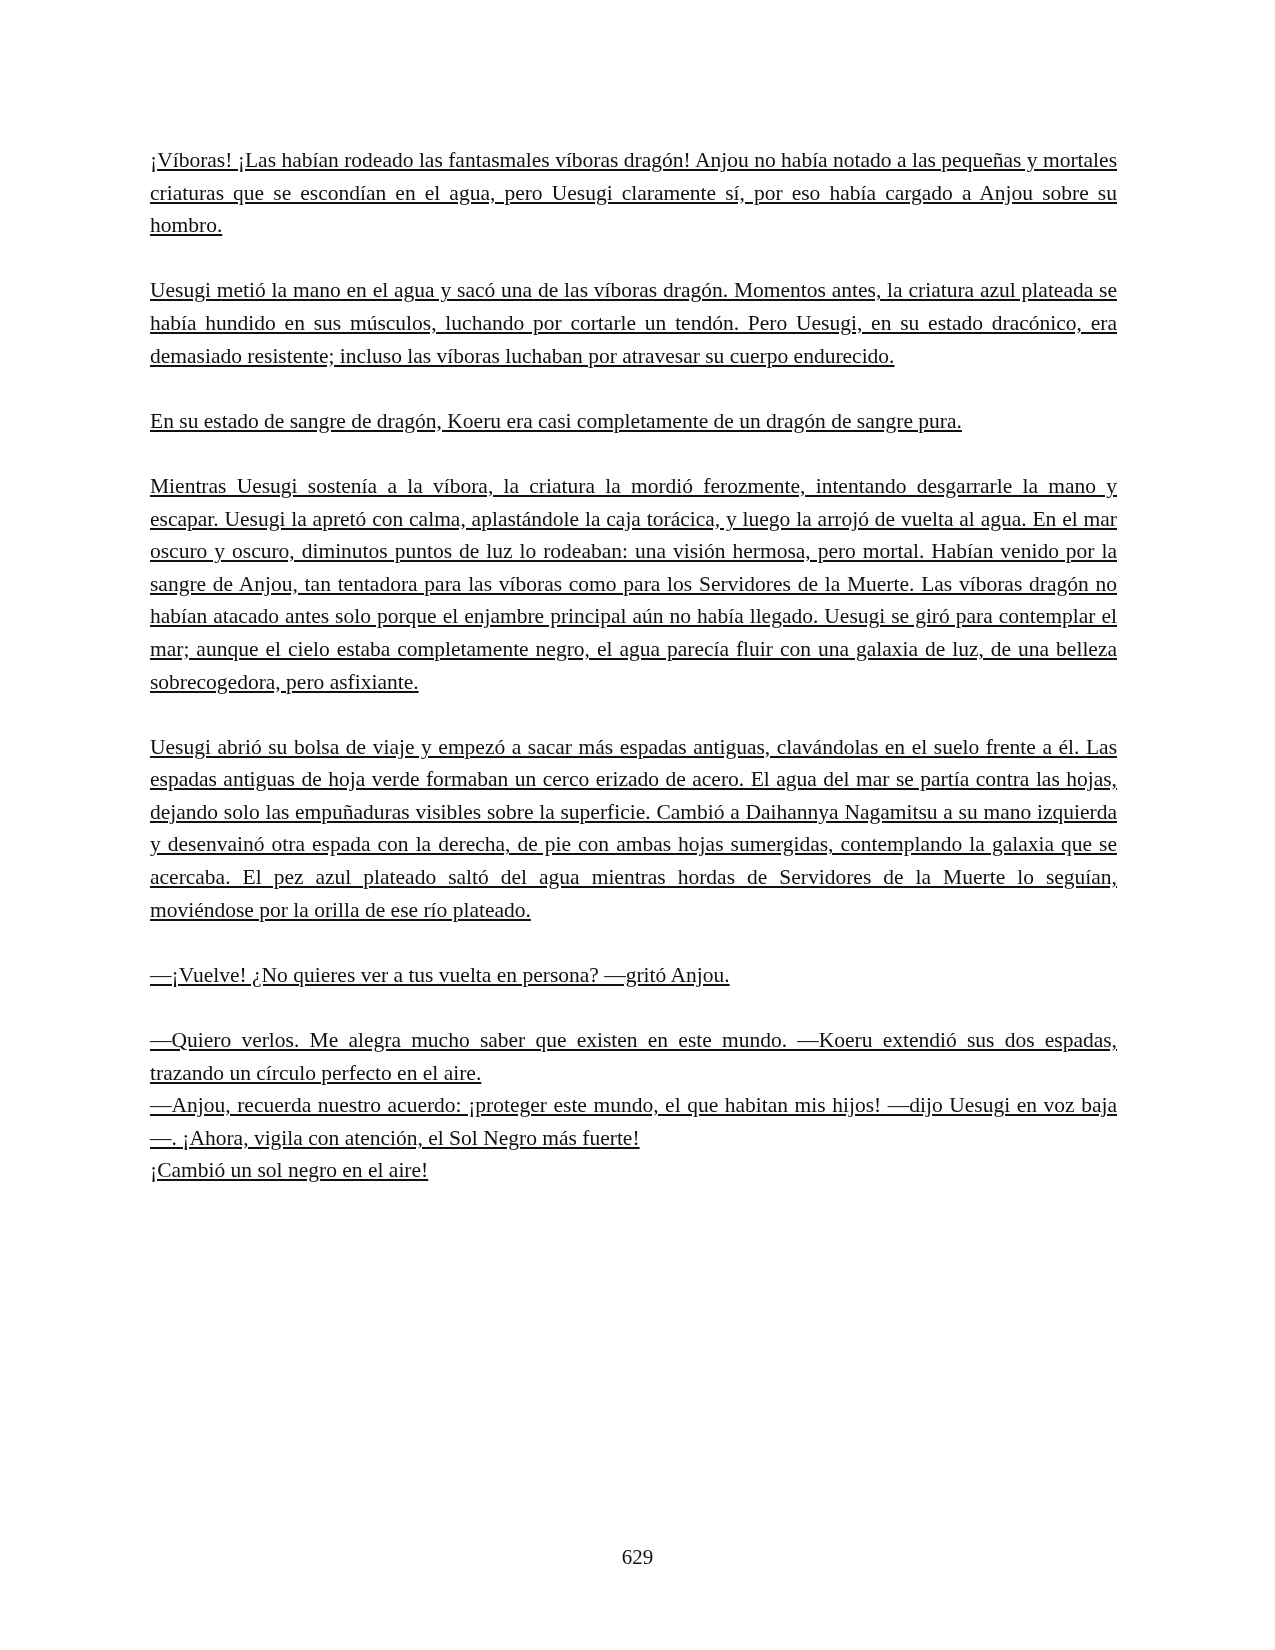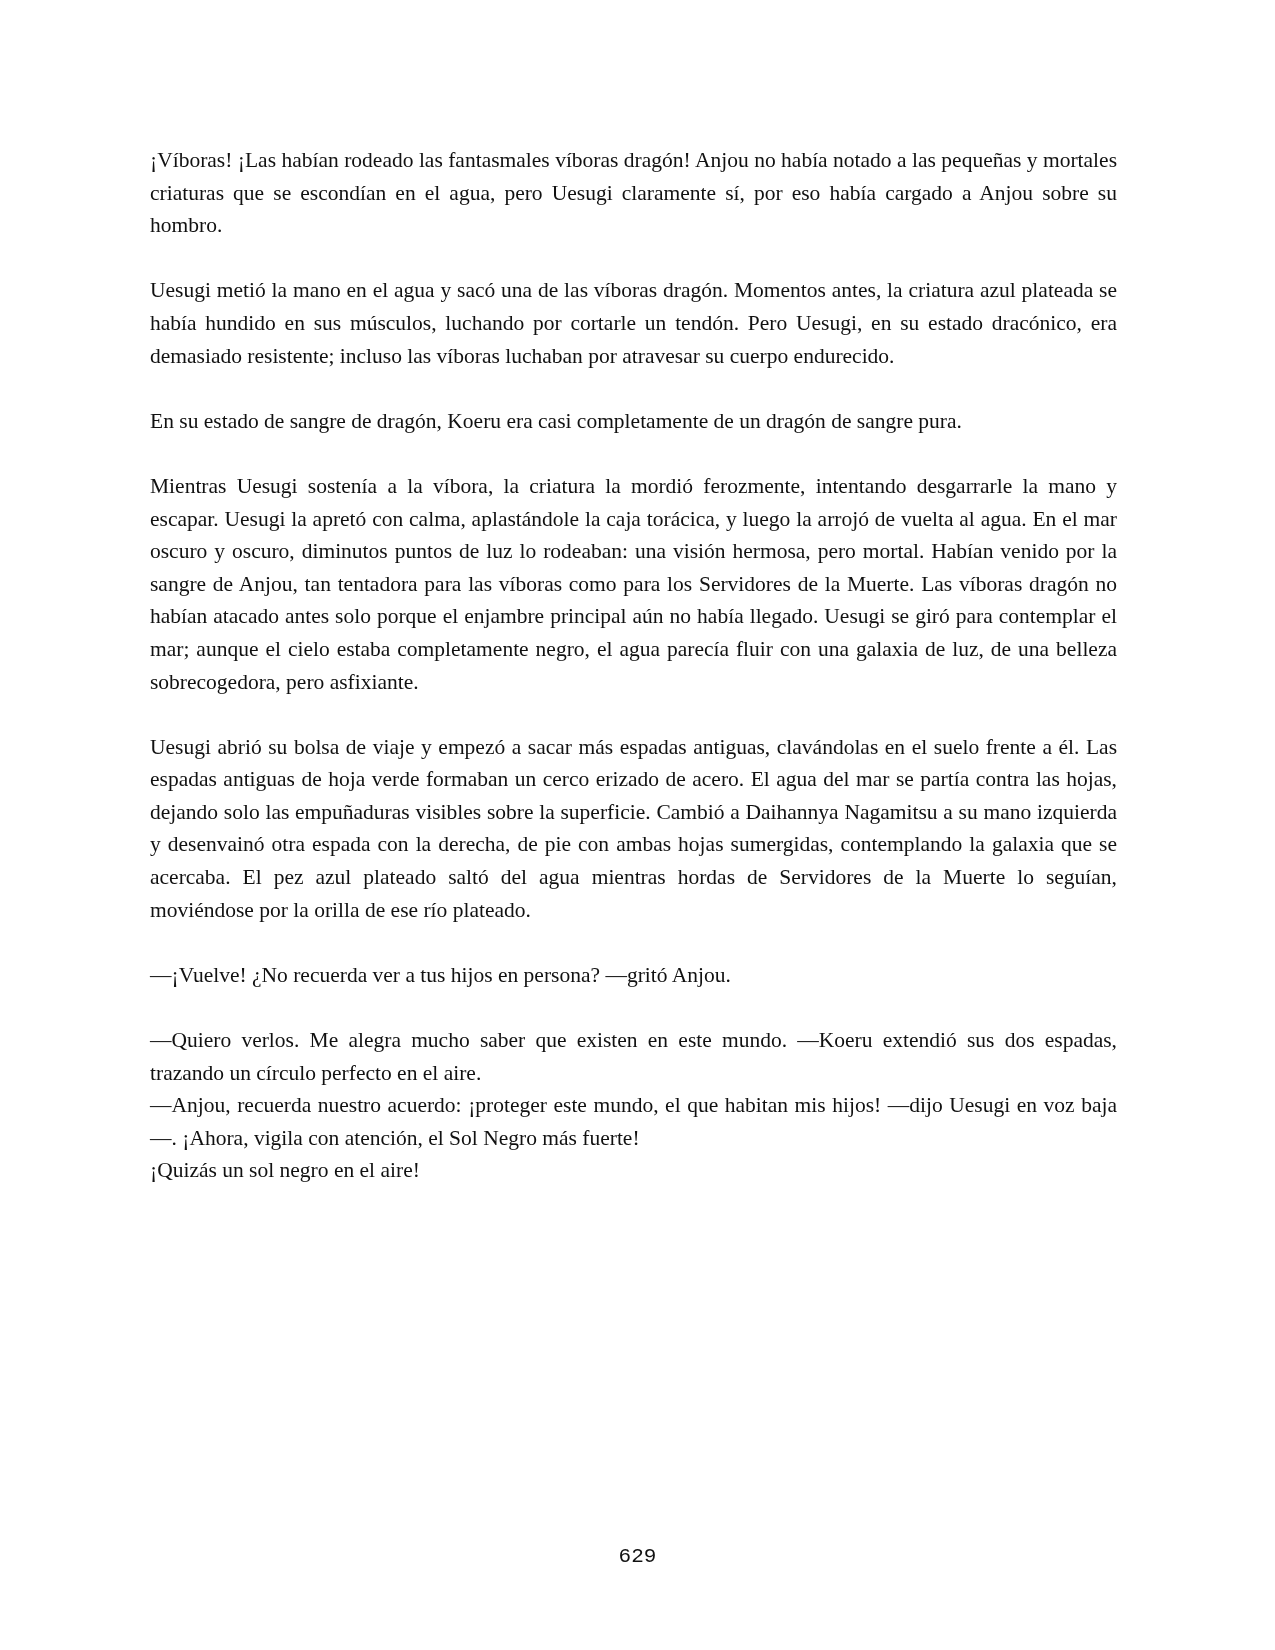--- a/index.html
+++ b/index.html
@@ -2,35 +2,35 @@
 <html><head>
 <meta charset="utf-8">
 <style>
   html, body { margin: 0; padding: 0; background: #ffffff; }
   body { width: 1275px; height: 1650px; position: relative; overflow: hidden; }
   .page {
     position: absolute; left: 150px; top: 144px; width: 967px;
     font-family: "Liberation Serif", "DejaVu Serif", serif;
     font-size: 21.5px; line-height: 32.6px; color: #111111;
   }
-  .para { margin: 0 0 32.6px 0; text-align: justify; text-align-last: left; }
+  .para { margin: 0 0 32.6px 0; text-align: justify; text-align-last: left; text-decoration: underline; }
   .para.tight { margin-bottom: 0; }
   .page-number {
     position: absolute; left: 0; width: 1275px; top: 1545px; text-align: center;
-    font-family: Liberation Mono, monospace; font-size: 21px; color: #111111;
+    font-family: Liberation Serif, serif; font-size: 21px; color: #111111;
   }
 </style>
 </head>
 <body>
 
 <div class="page">
   <p class="para">¡Víboras! ¡Las habían rodeado las fantasmales víboras dragón! Anjou no había notado a las pequeñas y mortales criaturas que se escondían en el agua, pero Uesugi claramente sí, por eso había cargado a Anjou sobre su hombro.</p>
   <p class="para">Uesugi metió la mano en el agua y sacó una de las víboras dragón. Momentos antes, la criatura azul plateada se había hundido en sus músculos, luchando por cortarle un tendón. Pero Uesugi, en su estado dracónico, era demasiado resistente; incluso las víboras luchaban por atravesar su cuerpo endurecido.</p>
   <p class="para">En su estado de sangre de dragón, Koeru era casi completamente de un dragón de sangre pura.</p>
   <p class="para">Mientras Uesugi sostenía a la víbora, la criatura la mordió ferozmente, intentando desgarrarle la mano y escapar. Uesugi la apretó con calma, aplastándole la caja torácica, y luego la arrojó de vuelta al agua. En el mar oscuro y oscuro, diminutos puntos de luz lo rodeaban: una visión hermosa, pero mortal. Habían venido por la sangre de Anjou, tan tentadora para las víboras como para los Servidores de la Muerte. Las víboras dragón no habían atacado antes solo porque el enjambre principal aún no había llegado. Uesugi se giró para contemplar el mar; aunque el cielo estaba completamente negro, el agua parecía fluir con una galaxia de luz, de una belleza sobrecogedora, pero asfixiante.</p>
   <p class="para">Uesugi abrió su bolsa de viaje y empezó a sacar más espadas antiguas, clavándolas en el suelo frente a él. Las espadas antiguas de hoja verde formaban un cerco erizado de acero. El agua del mar se partía contra las hojas, dejando solo las empuñaduras visibles sobre la superficie. Cambió a Daihannya Nagamitsu a su mano izquierda y desenvainó otra espada con la derecha, de pie con ambas hojas sumergidas, contemplando la galaxia que se acercaba. El pez azul plateado saltó del agua mientras hordas de Servidores de la Muerte lo seguían, moviéndose por la orilla de ese río plateado.</p>
-  <p class="para">—¡Vuelve! ¿No recuerda ver a tus hijos en persona? —gritó Anjou.</p>
+  <p class="para">—¡Vuelve! ¿No quieres ver a tus vuelta en persona? —gritó Anjou.</p>
   <p class="para tight">—Quiero verlos. Me alegra mucho saber que existen en este mundo. —Koeru extendió sus dos espadas, trazando un círculo perfecto en el aire.</p>
   <p class="para tight">—Anjou, recuerda nuestro acuerdo: ¡proteger este mundo, el que habitan mis hijos! —dijo Uesugi en voz baja—. ¡Ahora, vigila con atención, el Sol Negro más fuerte!</p>
-  <p class="para tight">¡Quizás un sol negro en el aire!</p>
+  <p class="para tight">¡Cambió un sol negro en el aire!</p>
 </div>
 
 <div class="page-number">629</div>
 
 </body></html>

